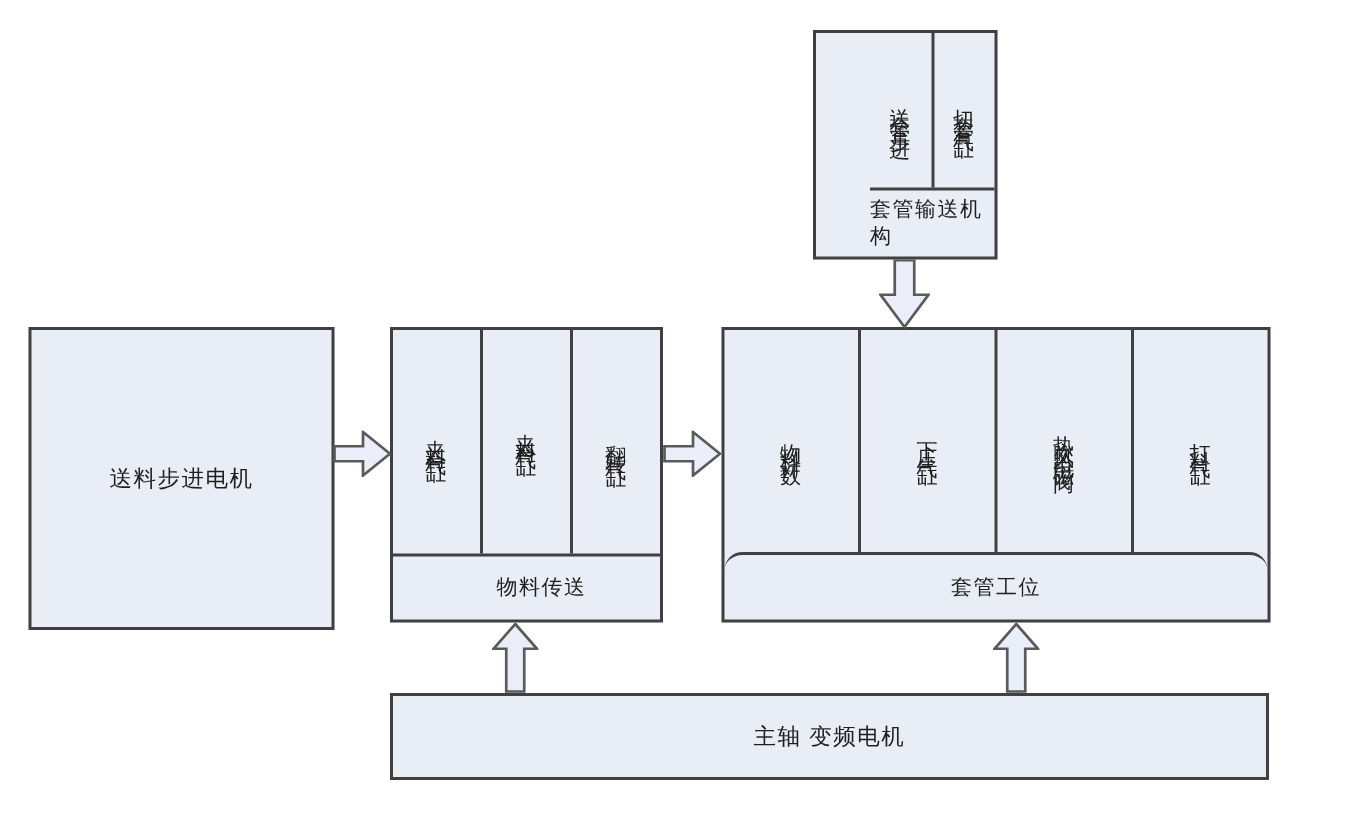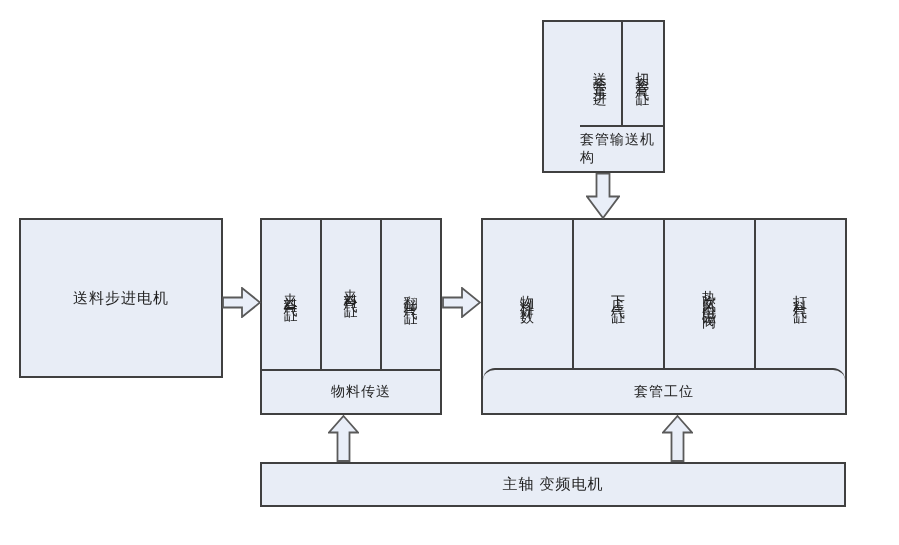--- a/index.html
+++ b/index.html
@@ -102,21 +102,21 @@
       <div class="cell">
         <span class="vlabel wrap4">送套管步进</span>
       </div>
       <div class="cell">
         <span class="vlabel wrap4">切套管气缸</span>
       </div>
     </div>
     <div class="bar" style="height:46px;">套管输送机构</div>
   </div>
 
-  <div class="box single" style="left:19px; top:218px; width:204px; height:160px;">
+  <div class="box single" style="left:19px; top:218px; width:204px; height:202px;">
     <span class="hlabel">送料步进电机</span>
   </div>
 
   <div class="box" style="left:260px; top:218px; width:182px; height:197px;">
     <div class="cells">
       <div class="cell">
         <span class="vlabel">夹料气缸一</span>
       </div>
       <div class="cell">
         <span class="vlabel">夹料气缸2</span>
@@ -139,21 +139,21 @@
       <div class="cell">
         <span class="vlabel">热吹风电磁阀</span>
       </div>
       <div class="cell">
         <span class="vlabel">打料气缸</span>
       </div>
     </div>
     <div class="bar" style="height:45px;border-radius:12px;">套管工位</div>
   </div>
 
-  <div class="box single" style="left:260px; top:462px; width:586px; height:45px;">
+  <div class="box single" style="left:260px; top:462px; width:586px; height:58px;">
     <span class="hlabel">主轴 变频电机</span>
   </div>
 
   <svg class="flow-arrow" style="left:222px; top:287px;" width="39" height="31" viewBox="0 0 39 31">
     <polygon points="1,10.5 20,10.5 20,1 38,15.5 20,30 20,20.5 1,20.5"></polygon>
   </svg>
 
   <svg class="flow-arrow" style="left:442px; top:287px;" width="39" height="31" viewBox="0 0 39 31">
     <polygon points="1,10.5 20,10.5 20,1 38,15.5 20,30 20,20.5 1,20.5"></polygon>
   </svg>

